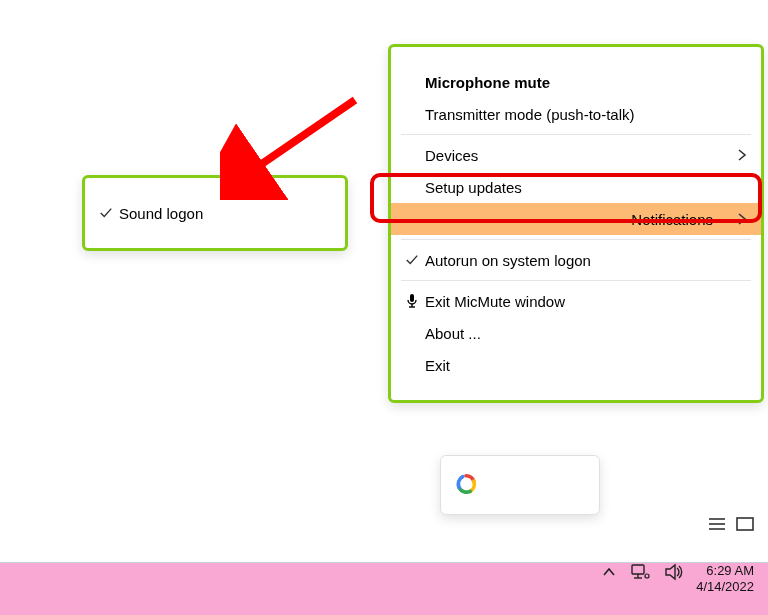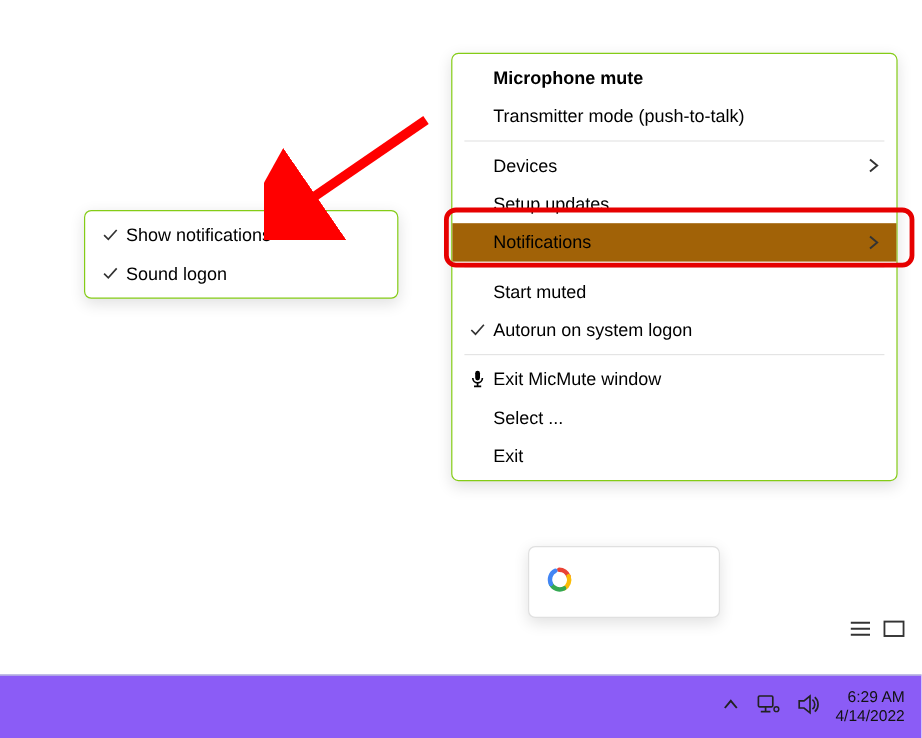--- a/index.html
+++ b/index.html
@@ -10,35 +10,37 @@
     background: #ffffff;
     font-family: "Segoe UI", Tahoma, sans-serif;
     font-size: 15px;
     color: #000;
     overflow: hidden;
     position: relative;
   }
   .menu {
     position: absolute;
     background: #ffffff;
-    border: 1px solid #84cc16;
+    border: 3px solid #84cc16;
     border-radius: 6px;
     box-shadow: 0 4px 12px rgba(0,0,0,0.12);
-    padding: 4px 0;
+    padding: 19px 0;
+    margin-left: 12px;
   }
   .menu-item {
     display: flex;
     align-items: center;
     padding: 4px 14px 4px 8px;
     min-height: 24px;
     position: relative;
     white-space: nowrap;
   }
   .menu-item.hover {
-    background: #a16207;
+    background: #fdba74;
+    text-align: right;
   }
   .menu-item .check-slot {
     width: 26px;
     display: flex;
     justify-content: center;
     align-items: center;
     flex-shrink: 0;
   }
   .menu-item .icon-slot {
     width: 26px;
@@ -96,24 +98,24 @@
   }
   .corner-icons svg { display:block; }
 
   
   .taskbar {
     position: absolute;
     left: 0;
     right: 0;
     bottom: 0;
     height: 52px;
-    background: #8b5cf6;
+    background: #f9a8d4;
     border-top: 1px solid #c7d2da;
     display: flex;
-    align-items: center;
+    align-items: flex-start;
     justify-content: flex-end;
     padding: 0 14px;
   }
   .taskbar .sys-icons {
     display: flex;
     align-items: center;
     gap: 14px;
     margin-right: 12px;
   }
   .taskbar .clock {
@@ -128,28 +130,20 @@
 </head>
 <body>
 
 <div class="menu" style="left:70px; top:175px; width:260px;">
   <div class="menu-item">
     <span class="check-slot">
       <svg width="14" height="14" viewBox="0 0 16 16">
           <path d="M2 8 L6 12 L14 3" stroke="#333" stroke-width="1.6" fill="none"></path>
         </svg>
     </span>
-    <span class="label">Show notifications</span>
-  </div>
-  <div class="menu-item">
-    <span class="check-slot">
-      <svg width="14" height="14" viewBox="0 0 16 16">
-          <path d="M2 8 L6 12 L14 3" stroke="#333" stroke-width="1.6" fill="none"></path>
-        </svg>
-    </span>
     <span class="label">Sound logon</span>
   </div>
 </div>
 
 <div class="menu" style="left:376px; top:44px; width:370px;">
 
   <div class="menu-item">
     <span class="check-slot"></span>
     <span class="label bold">Microphone mute</span>
   </div>
@@ -176,24 +170,20 @@
     <span class="check-slot"></span>
     <span class="label">Notifications</span>
     <span class="chevron">
       <svg width="10" height="14" viewBox="0 0 10 14">
           <path d="M2 2 L8 7 L2 12" stroke="#333" stroke-width="1.6" fill="none"></path>
         </svg>
     </span>
   </div>
   <div class="menu-sep"></div>
 
-  <div class="menu-item">
-    <span class="check-slot"></span>
-    <span class="label">Start muted</span>
-  </div>
   <div class="menu-item">
     <span class="check-slot">
       <svg width="14" height="14" viewBox="0 0 16 16">
           <path d="M2 8 L6 12 L14 3" stroke="#333" stroke-width="1.6" fill="none"></path>
         </svg>
     </span>
     <span class="label">Autorun on system logon</span>
   </div>
   <div class="menu-sep"></div>
 
@@ -203,21 +193,21 @@
         <rect x="5" y="1" width="4" height="8" rx="2" fill="#000"></rect>
         <path d="M3 7 a4 4 0 0 0 8 0" stroke="#000" stroke-width="1.4" fill="none"></path>
         <line x1="7" y1="11" x2="7" y2="14" stroke="#000" stroke-width="1.4"></line>
         <line x1="4" y1="14" x2="10" y2="14" stroke="#000" stroke-width="1.4"></line>
       </svg>
     </span>
     <span class="label">Exit MicMute window</span>
   </div>
   <div class="menu-item">
     <span class="check-slot"></span>
-    <span class="label">Select ...</span>
+    <span class="label">About ...</span>
   </div>
   <div class="menu-item">
     <span class="check-slot"></span>
     <span class="label">Exit</span>
   </div>
 </div>
 
 <div class="highlight-box" style="left:370px; top:173px; width:384px; height:42px;"></div>
 
 <svg class="arrow-svg" style="left:220px; top:90px;" width="160" height="110" viewBox="0 0 160 110">

